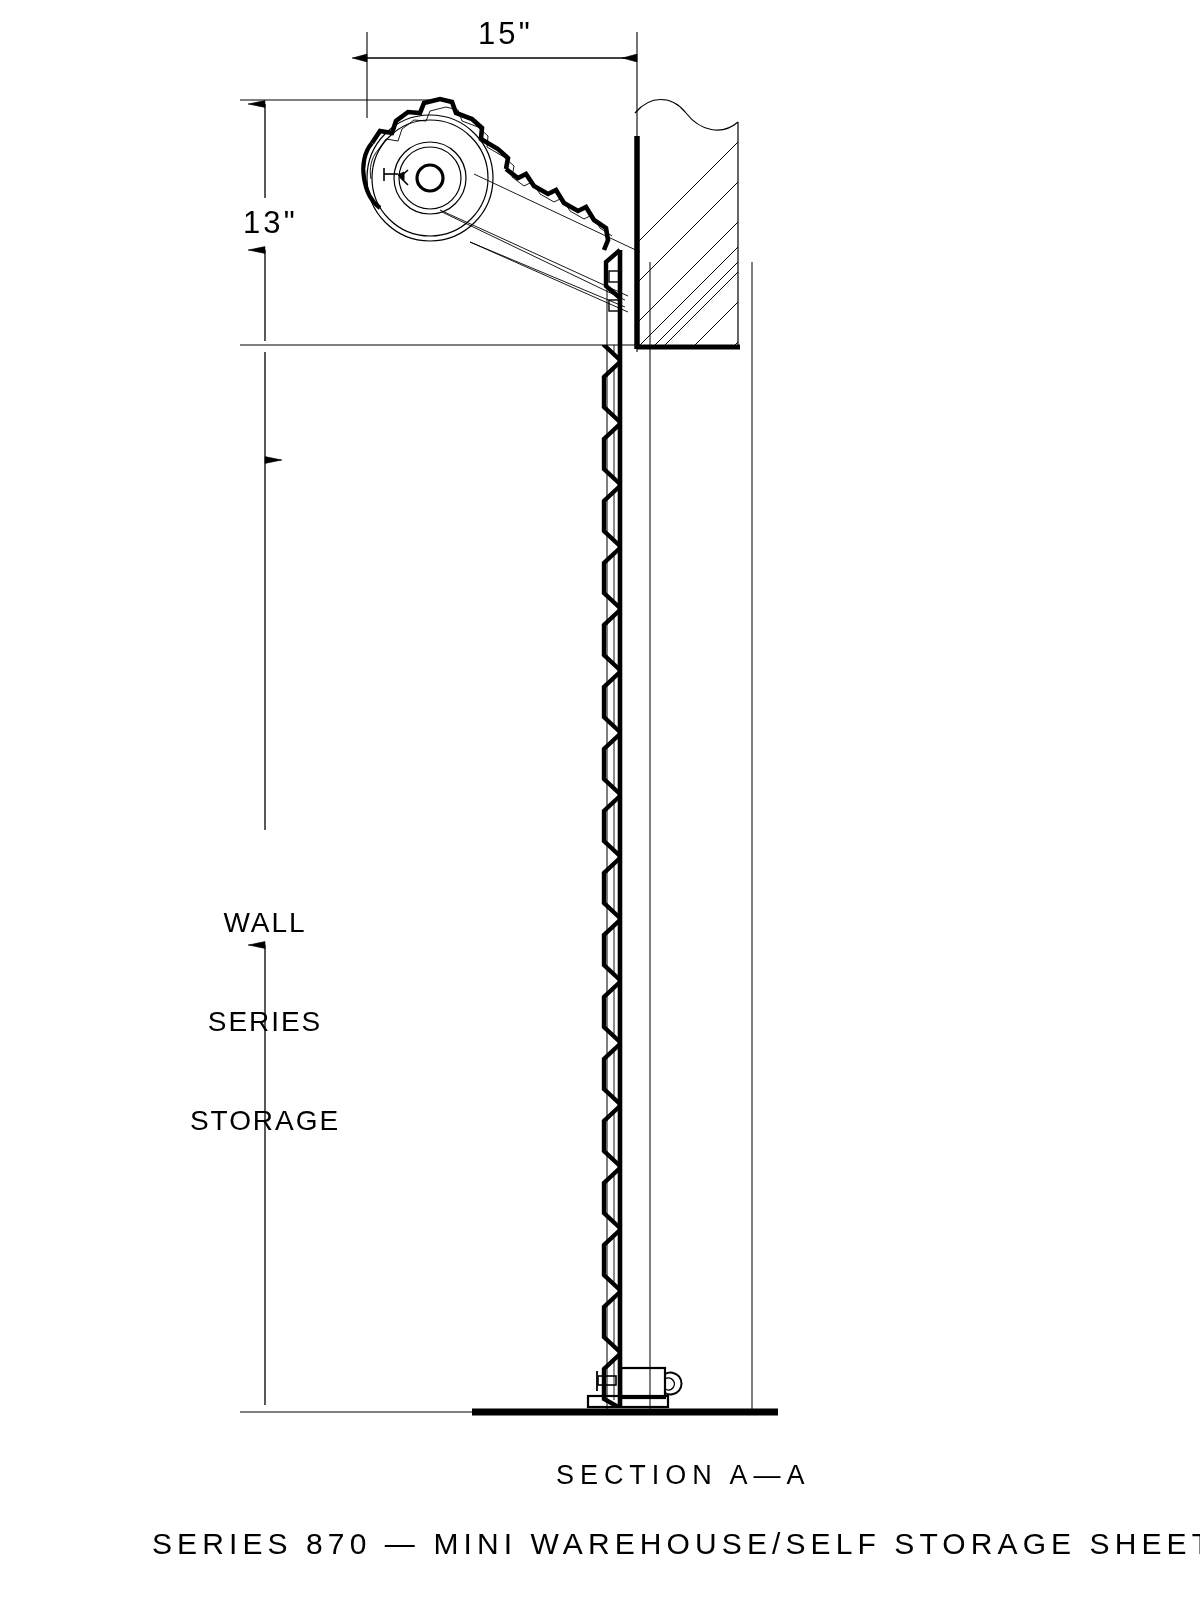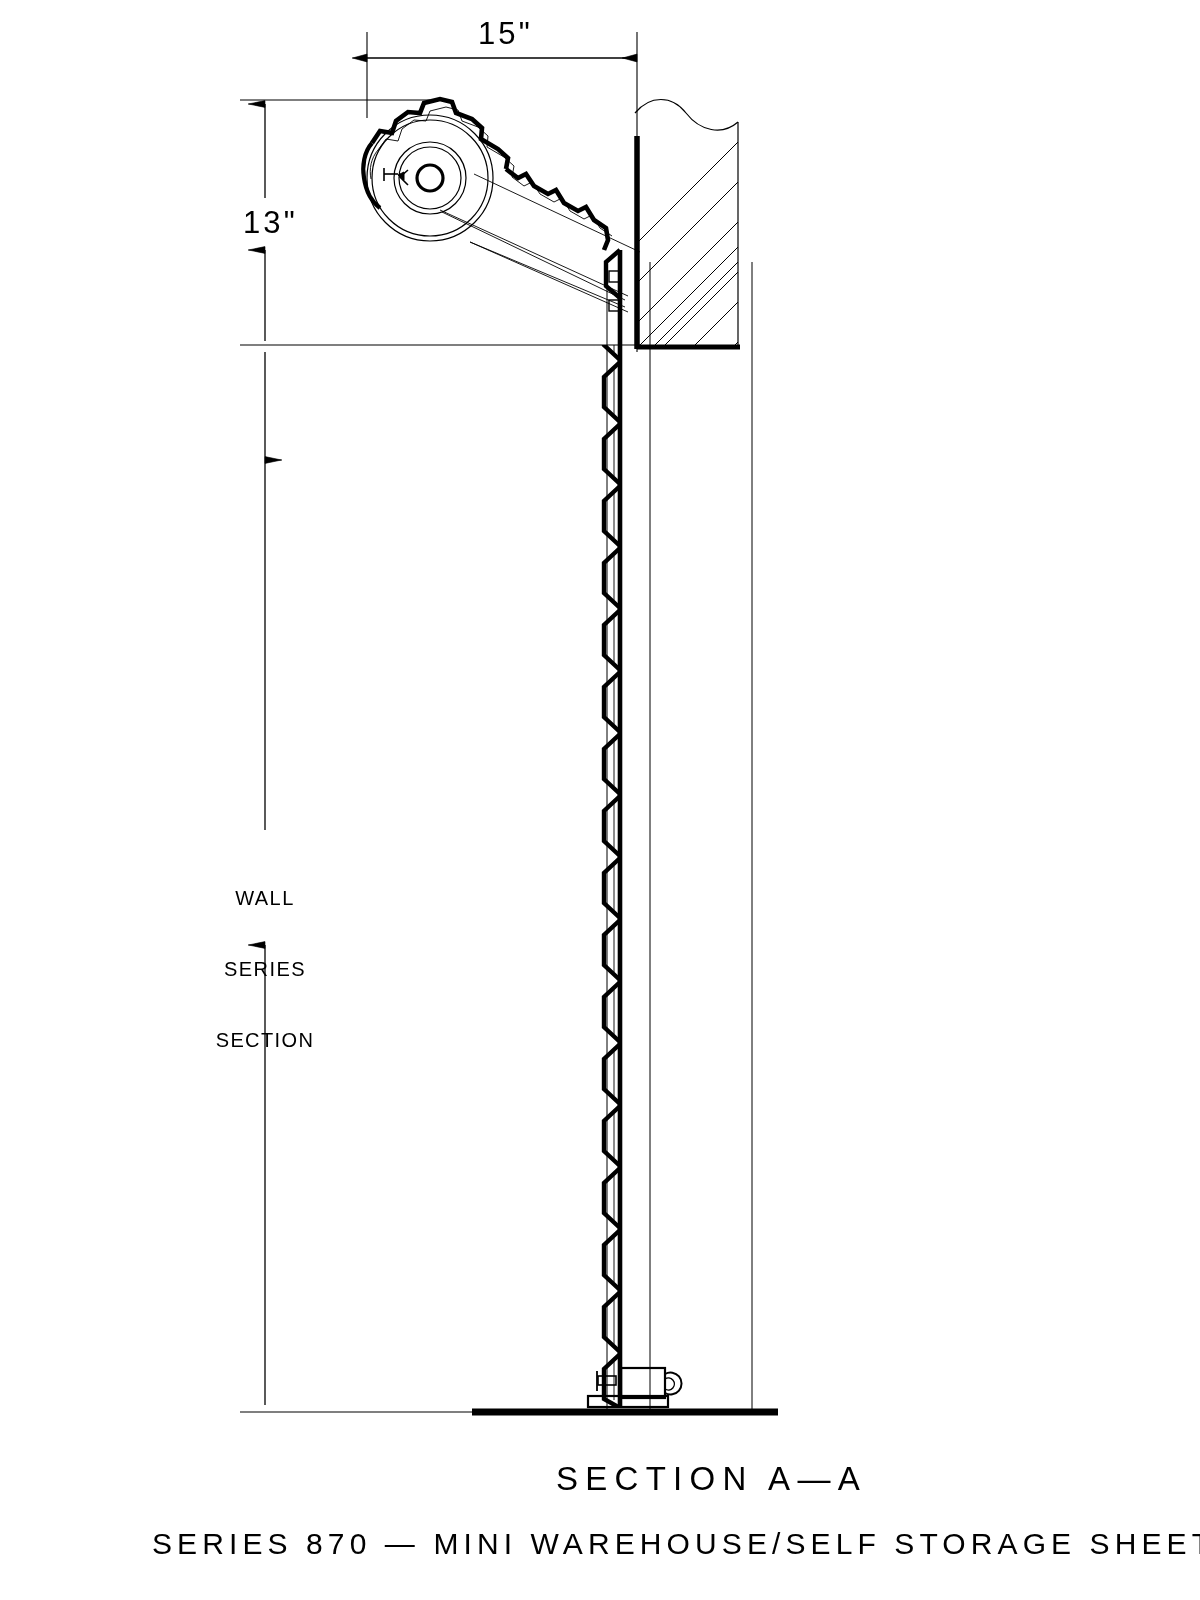--- a/index.html
+++ b/index.html
@@ -34,27 +34,27 @@
     font-weight: 300;
     letter-spacing: 0.12em;
     white-space: pre;
     user-select: none;
   }
   .dim-text {
     font-size: 31px;
     letter-spacing: 0.10em;
   }
   .note-text {
-    font-size: 20px;
+    font-size: 28px;
     line-height: 1.18;
     text-align: center;
     letter-spacing: 0.07em;
   }
   .section-text {
-    font-size: 33px;
+    font-size: 27px;
     letter-spacing: 0.22em;
   }
   .title-text {
     font-size: 30px;
     letter-spacing: 0.17em;
   }
 </style>
 </head>
 <body>
 
@@ -269,20 +269,20 @@
 
   </svg>
 
   <div class="lbl dim-text" style="left:478px; top:16px;">15"</div>
 
   <div class="lbl dim-text" style="left:243px; top:205px;">13"</div>
 
   <div class="lbl note-text" style="left:150px; top:840px; width:230px;">
     <div>WALL</div>
     <div>SERIES</div>
-    <div>SECTION</div>
+    <div>STORAGE</div>
   </div>
 
   <div class="lbl section-text" style="left:556px; top:1460px;">SECTION A—A</div>
 
   <div class="lbl title-text" style="left:152px; top:1527px;">SERIES 870 — MINI WAREHOUSE/SELF STORAGE SHEET DOOR</div>
 
 </div>
 
 </body></html>

